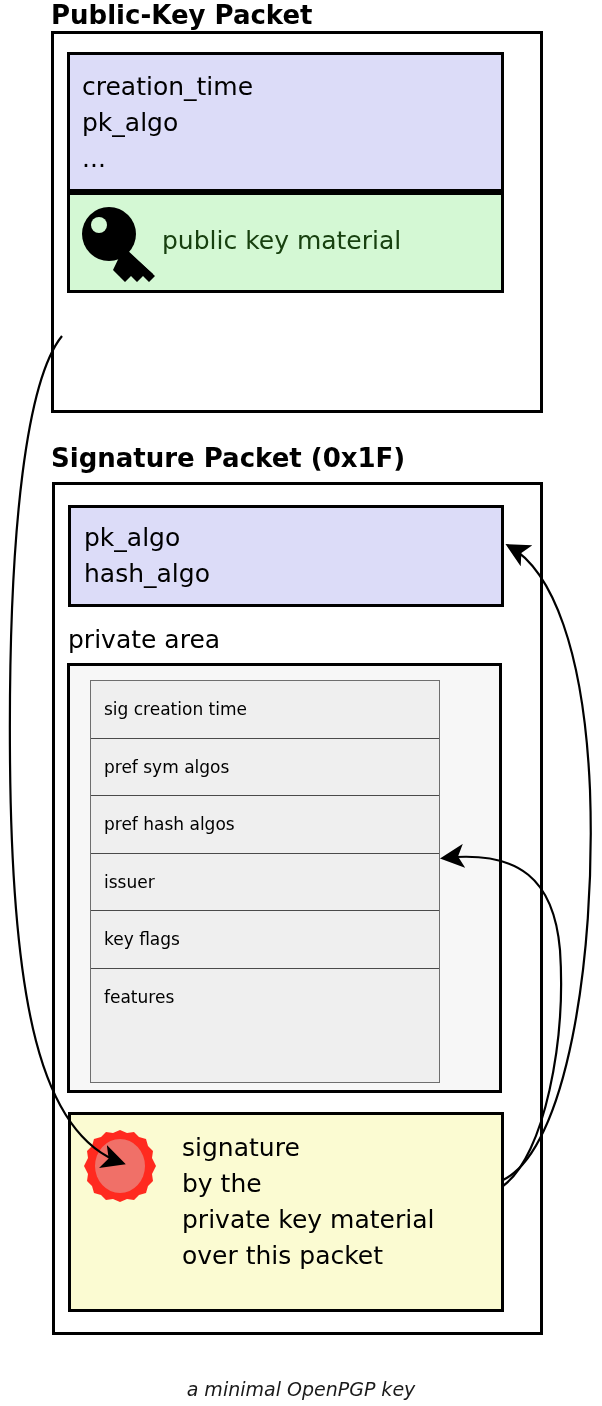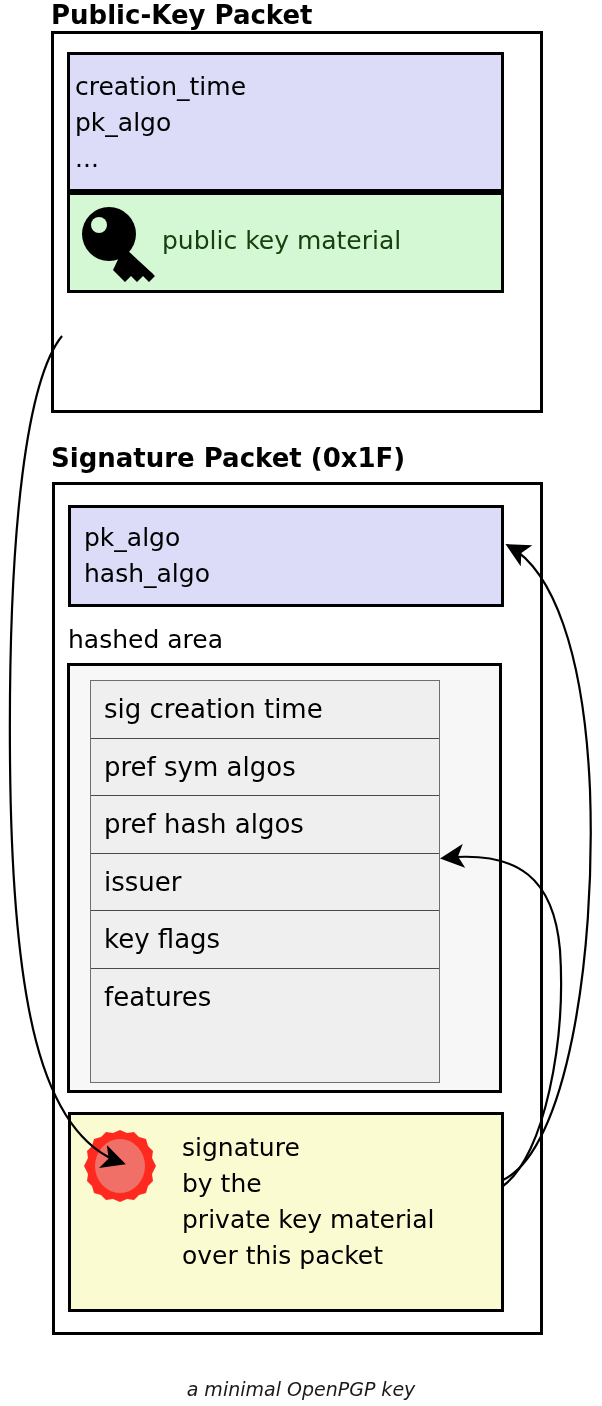--- a/index.html
+++ b/index.html
@@ -62,21 +62,21 @@
   .sub-list {
     border: 1px solid #6e6e6e;
     background: #efefef;
   }
   .sub-row {
     border-bottom: 1px solid #4a4a4a;
     box-sizing: border-box;
     display: flex;
     align-items: center;
     padding-left: 13px;
-    font-size: 26px;
+    font-size: 17px;
     color: #000000;
     height: 57.5px;
   }
   .sub-row:last-child { border-bottom: none; }
 
   .field-text {
     font-size: 25px;
     color: #000000;
     line-height: 36px;
     white-space: pre;
@@ -125,21 +125,21 @@
 </head>
 <body>
 
 <div class="stage">
 
   <div class="abs packet-title" style="left:51px; top:0px;">Public-Key Packet</div>
 
   <div class="abs outer-box" style="left:51px; top:31px; width:492px; height:382px;"></div>
 
   <div class="abs field-box" style="left:67px; top:52px; width:437px; height:140px;">
-    <div class="abs field-text" style="left:5px; top:14px;">creation_time
+    <div class="abs field-text" style="left:12px; top:14px;">creation_time
 pk_algo
 ...</div>
   </div>
 
   <div class="abs keymat-box" style="left:67px; top:192px; width:437px; height:101px;">
     <span class="abs" style="left:9px; top:11px;">
       <svg class="iconsvg" width="86" height="78" viewBox="0 0 86 78" xmlns="http://www.w3.org/2000/svg">
         <g fill="#000000">
           <circle cx="30" cy="28" r="27"></circle>
           <path d="M45 41 L76 70 L70 76 L64 70 L58 76 L52 70 L46 76 L40 70 L34 64 Z"></path>
@@ -153,21 +153,21 @@
 
   <div class="abs packet-title" style="left:51px; top:443px;">Signature Packet (0x1F)</div>
 
   <div class="abs outer-box" style="left:52px; top:482px; width:491px; height:853px;"></div>
 
   <div class="abs field-box" style="left:68px; top:505px; width:436px; height:102px;">
     <div class="abs field-text" style="left:13px; top:12px;">pk_algo
 hash_algo</div>
   </div>
 
-  <div class="abs plain-label" style="left:68px; top:626px;">hashed area</div>
+  <div class="abs plain-label" style="left:68px; top:626px;">private area</div>
 
   <div class="abs hashed-box" style="left:67px; top:663px; width:435px; height:430px;">
     <div class="abs sub-list" style="left:20px; top:14px; width:350px; height:403px;">
       <div class="sub-row">sig creation time</div>
       <div class="sub-row">pref sym algos</div>
       <div class="sub-row">pref hash algos</div>
       <div class="sub-row">issuer</div>
       <div class="sub-row">key flags</div>
       <div class="sub-row">features</div>
     </div>

